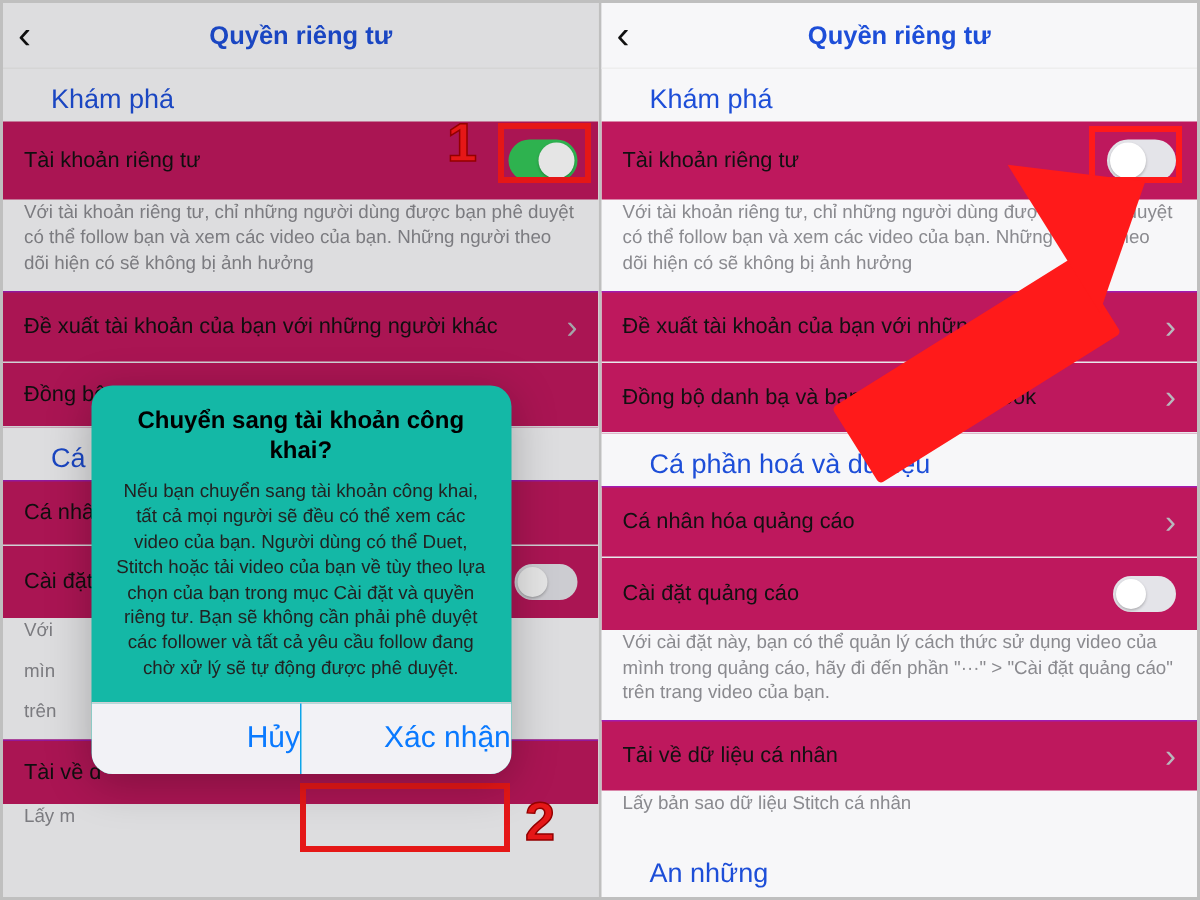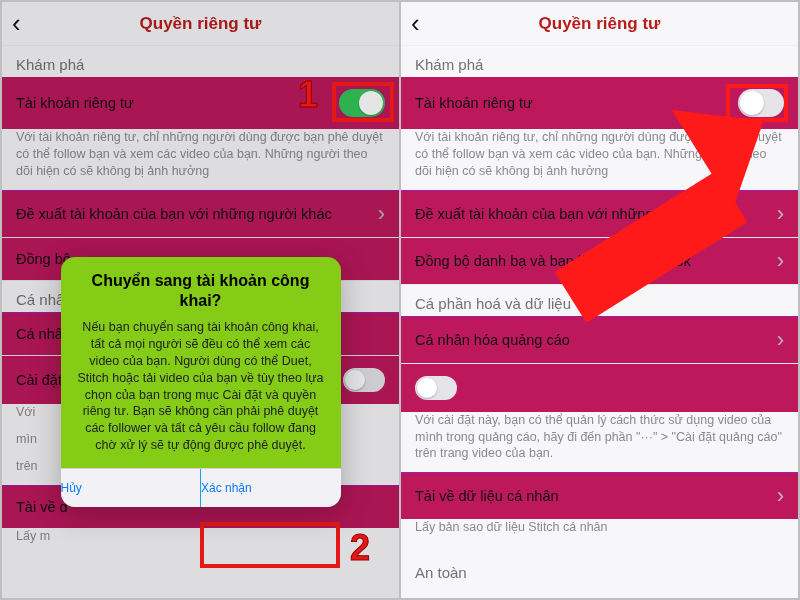--- a/index.html
+++ b/index.html
@@ -30,24 +30,24 @@
     display: flex; align-items: center; justify-content: center;
     position: relative;
     background: #f7f7f9;
     border-bottom: 1px solid #eee;
   }
   .header .back {
     position: absolute; left: 10px; top: 0; bottom: 0;
     display:flex; align-items:center;
     font-size: 26px; color:#111;
   }
-  .header .title { font-weight: 600; font-size: 17px; color:#b91c1c; }
+  .header .title { font-weight: 600; font-size: 17px; color:#1d4ed8; }
   .section-label {
-    font-size: 15px; color: #737373;
-    padding: 10px 14px 4px;
+    font-size: 18px; color: #1d4ed8;
+    padding: 10px 32px 4px;
   }
   .row {
     display:flex; align-items:center;
     padding: 12px 14px;
     background:#be185d;
     gap:8px;
   }
   .row.bordered { border-bottom: 1px solid #e8e8ec; }
   .row.top-border { border-top: 1px solid #a21caf; }
   .row .label { flex:1; font-size:14.5px; color:#111; line-height:1.25; }
@@ -78,29 +78,29 @@
   .marker {
     position:absolute; color:#ff1a1a; font-weight:900;
     font-size:36px; pointer-events:none;
     font-family: Arial, sans-serif;
     -webkit-text-stroke: 1px #a40000;
   }
 
   .modal {
     position:absolute; left:50%; transform:translateX(-50%);
     top: 255px; width: 280px;
-    background:#84cc16; border-radius:14px;
+    background:#14b8a6; border-radius:14px;
     box-shadow: 0 6px 30px rgba(0,0,0,.25);
     overflow:hidden;
     z-index:5;
   }
   .modal .mtitle { text-align:center; font-weight:600; font-size:16px; padding:14px 18px 2px; line-height:1.25; }
   .modal .mbody { text-align:center; font-size:12.5px; color:#222; padding:6px 14px 14px; line-height:1.35; }
   .modal .mbtns { display:flex; border-top:1px solid #d0d0d5; }
-  .modal .mbtn { flex:1; text-align:left; padding:12px 0; font-size:12px; color:#0a7aff; background:#f2f2f6; }
+  .modal .mbtn { flex:1; text-align:right; padding:12px 0; font-size:20px; color:#0a7aff; background:#f2f2f6; }
   .modal .mbtn + .mbtn { border-left:1px solid #0ea5e9; }
 
   
   .arrow-wrap{
     position:absolute; pointer-events:none;
   }
   .arrow-shaft{
     width: 190px; height: 60px; background:#ff1a1a;
     transform: rotate(-32deg);
     border-radius:3px;
@@ -201,31 +201,32 @@
     </div>
 
     <div class="section-label">Cá phần hoá và dữ liệu</div>
 
     <div class="row top-border bordered">
       <div class="label">Cá nhân hóa quảng cáo</div>
       <div class="chev">›</div>
     </div>
 
     <div class="row">
+      <div class="label">Cài đặt quảng cáo</div>
       <div class="toggle small"></div>
     </div>
     <div class="desc">Với cài đặt này, bạn có thể quản lý cách thức sử dụng video của mình trong quảng cáo, hãy đi đến phần "···" &gt; "Cài đặt quảng cáo" trên trang video của bạn.</div>
 
     <div class="row top-border">
       <div class="label">Tải về dữ liệu cá nhân</div>
       <div class="chev">›</div>
     </div>
     <div class="desc">Lấy bản sao dữ liệu Stitch cá nhân</div>
 
-    <div class="section-label" style="padding-top:18px">An toàn</div>
+    <div class="section-label" style="padding-top:18px">An những</div>
 
     <div class="redbox" style="left:325px; top:82px; width:62px; height:38px;"></div>
 
     <div class="arrow-wrap" style="left:155px; top:215px;">
       <div class="arrow-shaft"></div>
     </div>
     <div class="arrow-wrap" style="left:296px; top:80px;">
       <div class="arrow-head"></div>
     </div>
   </div>

